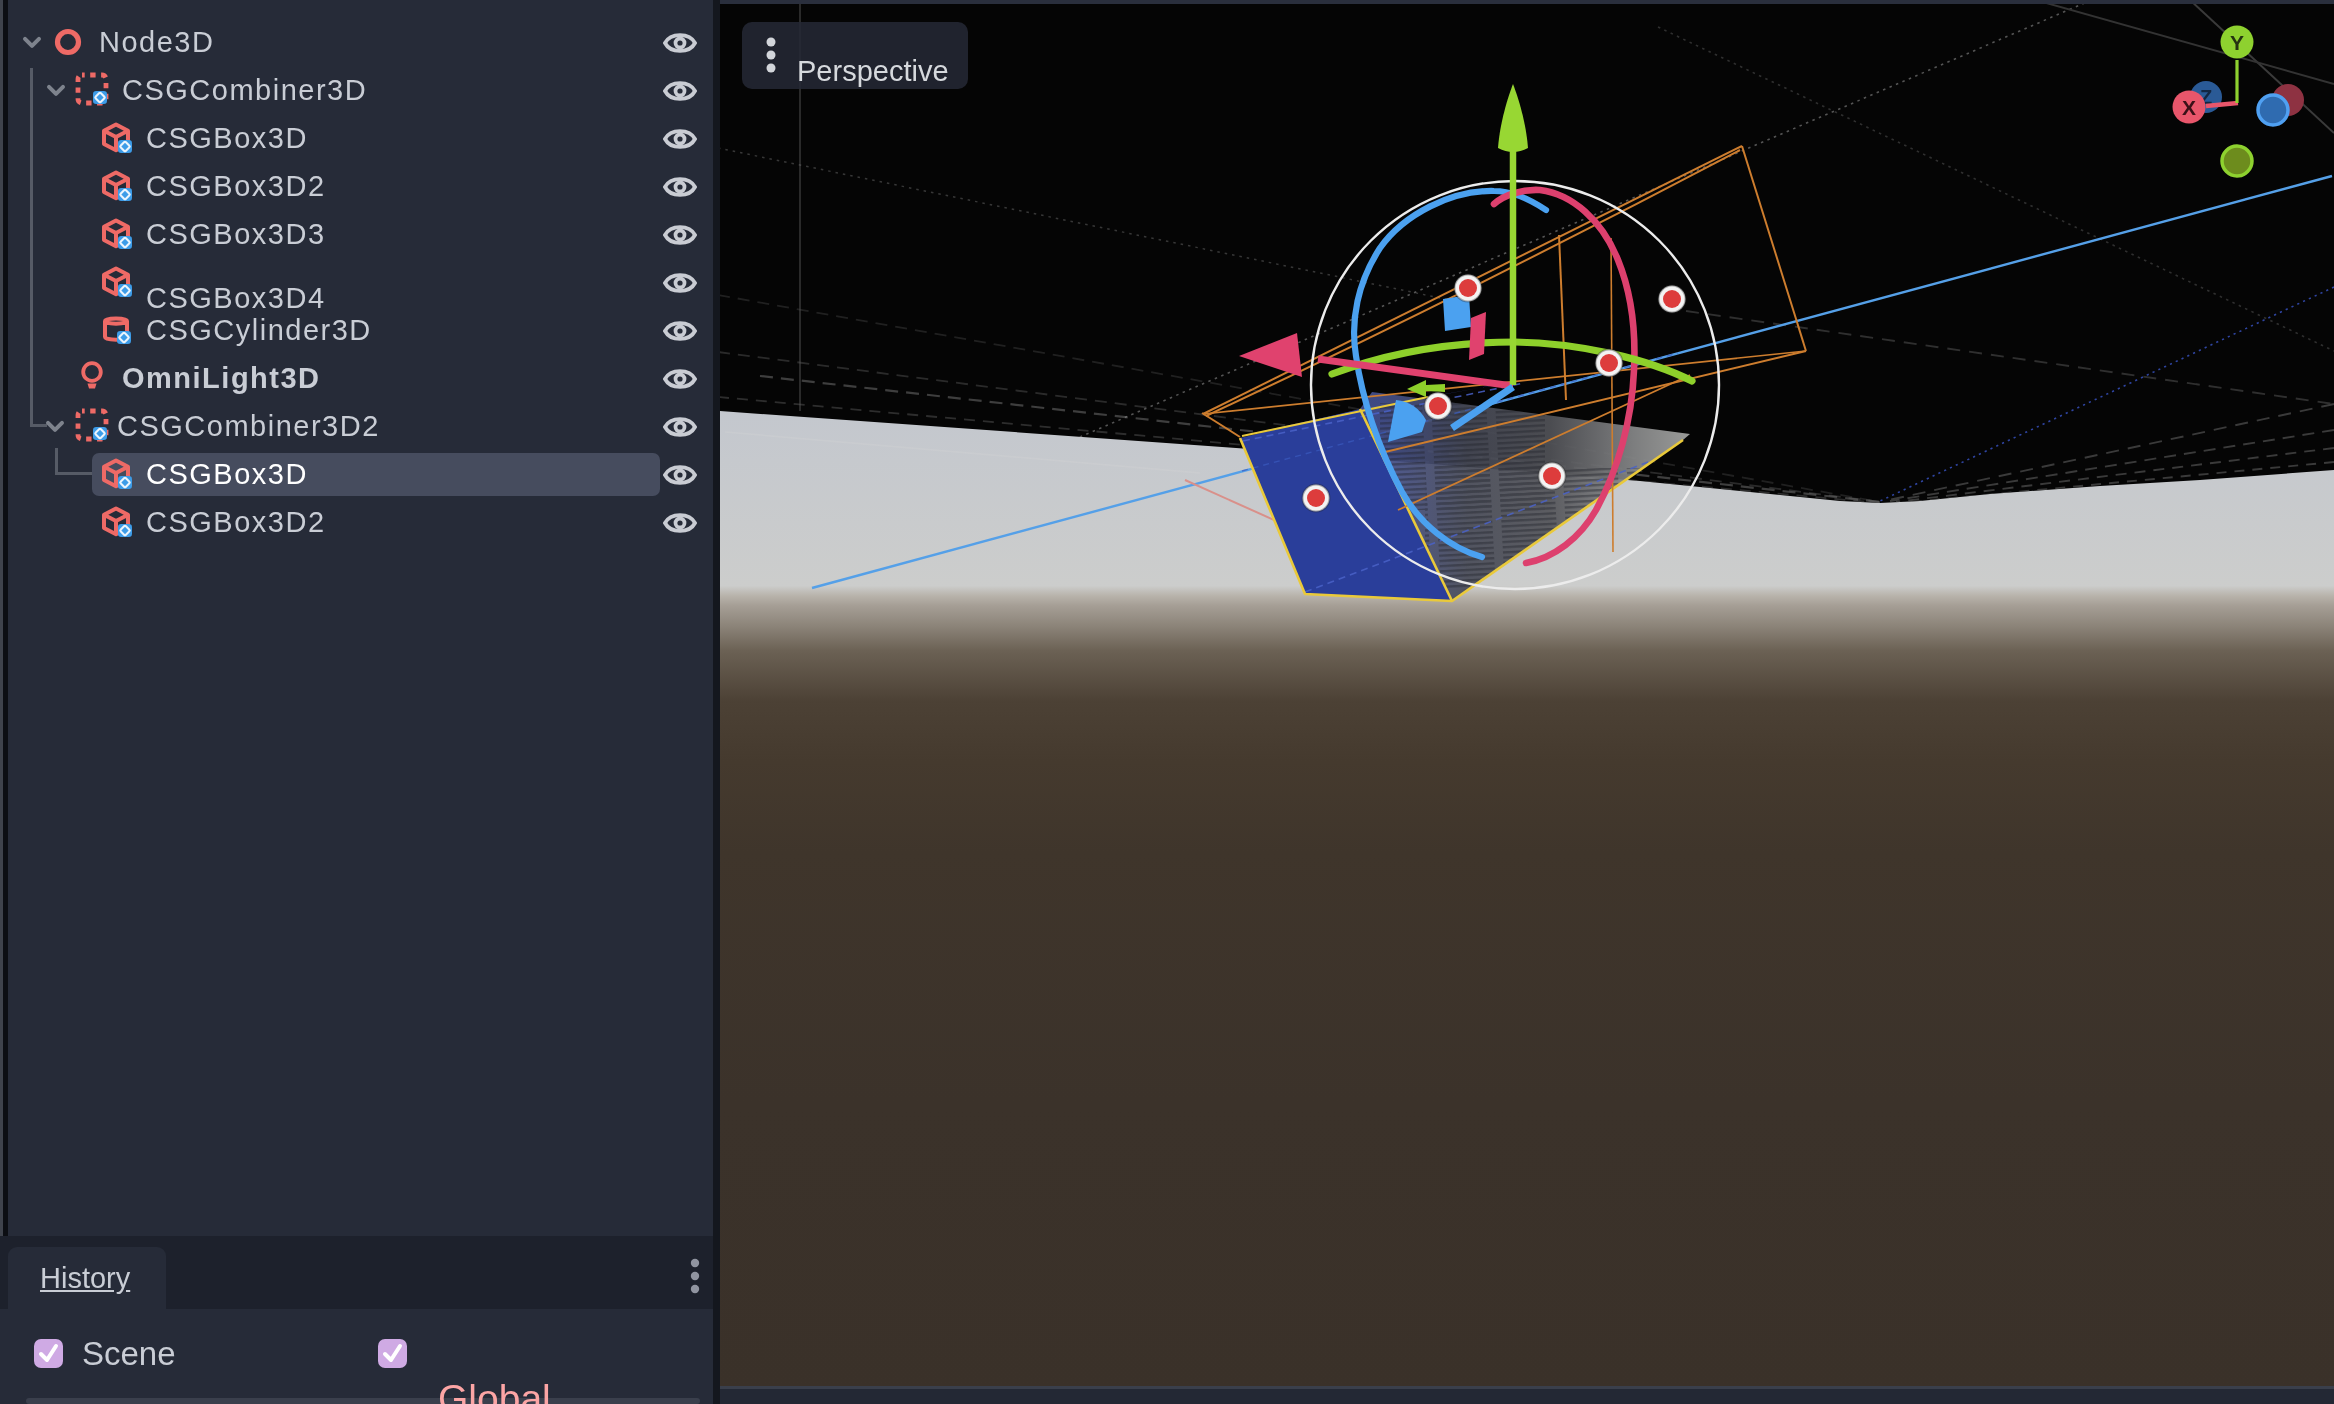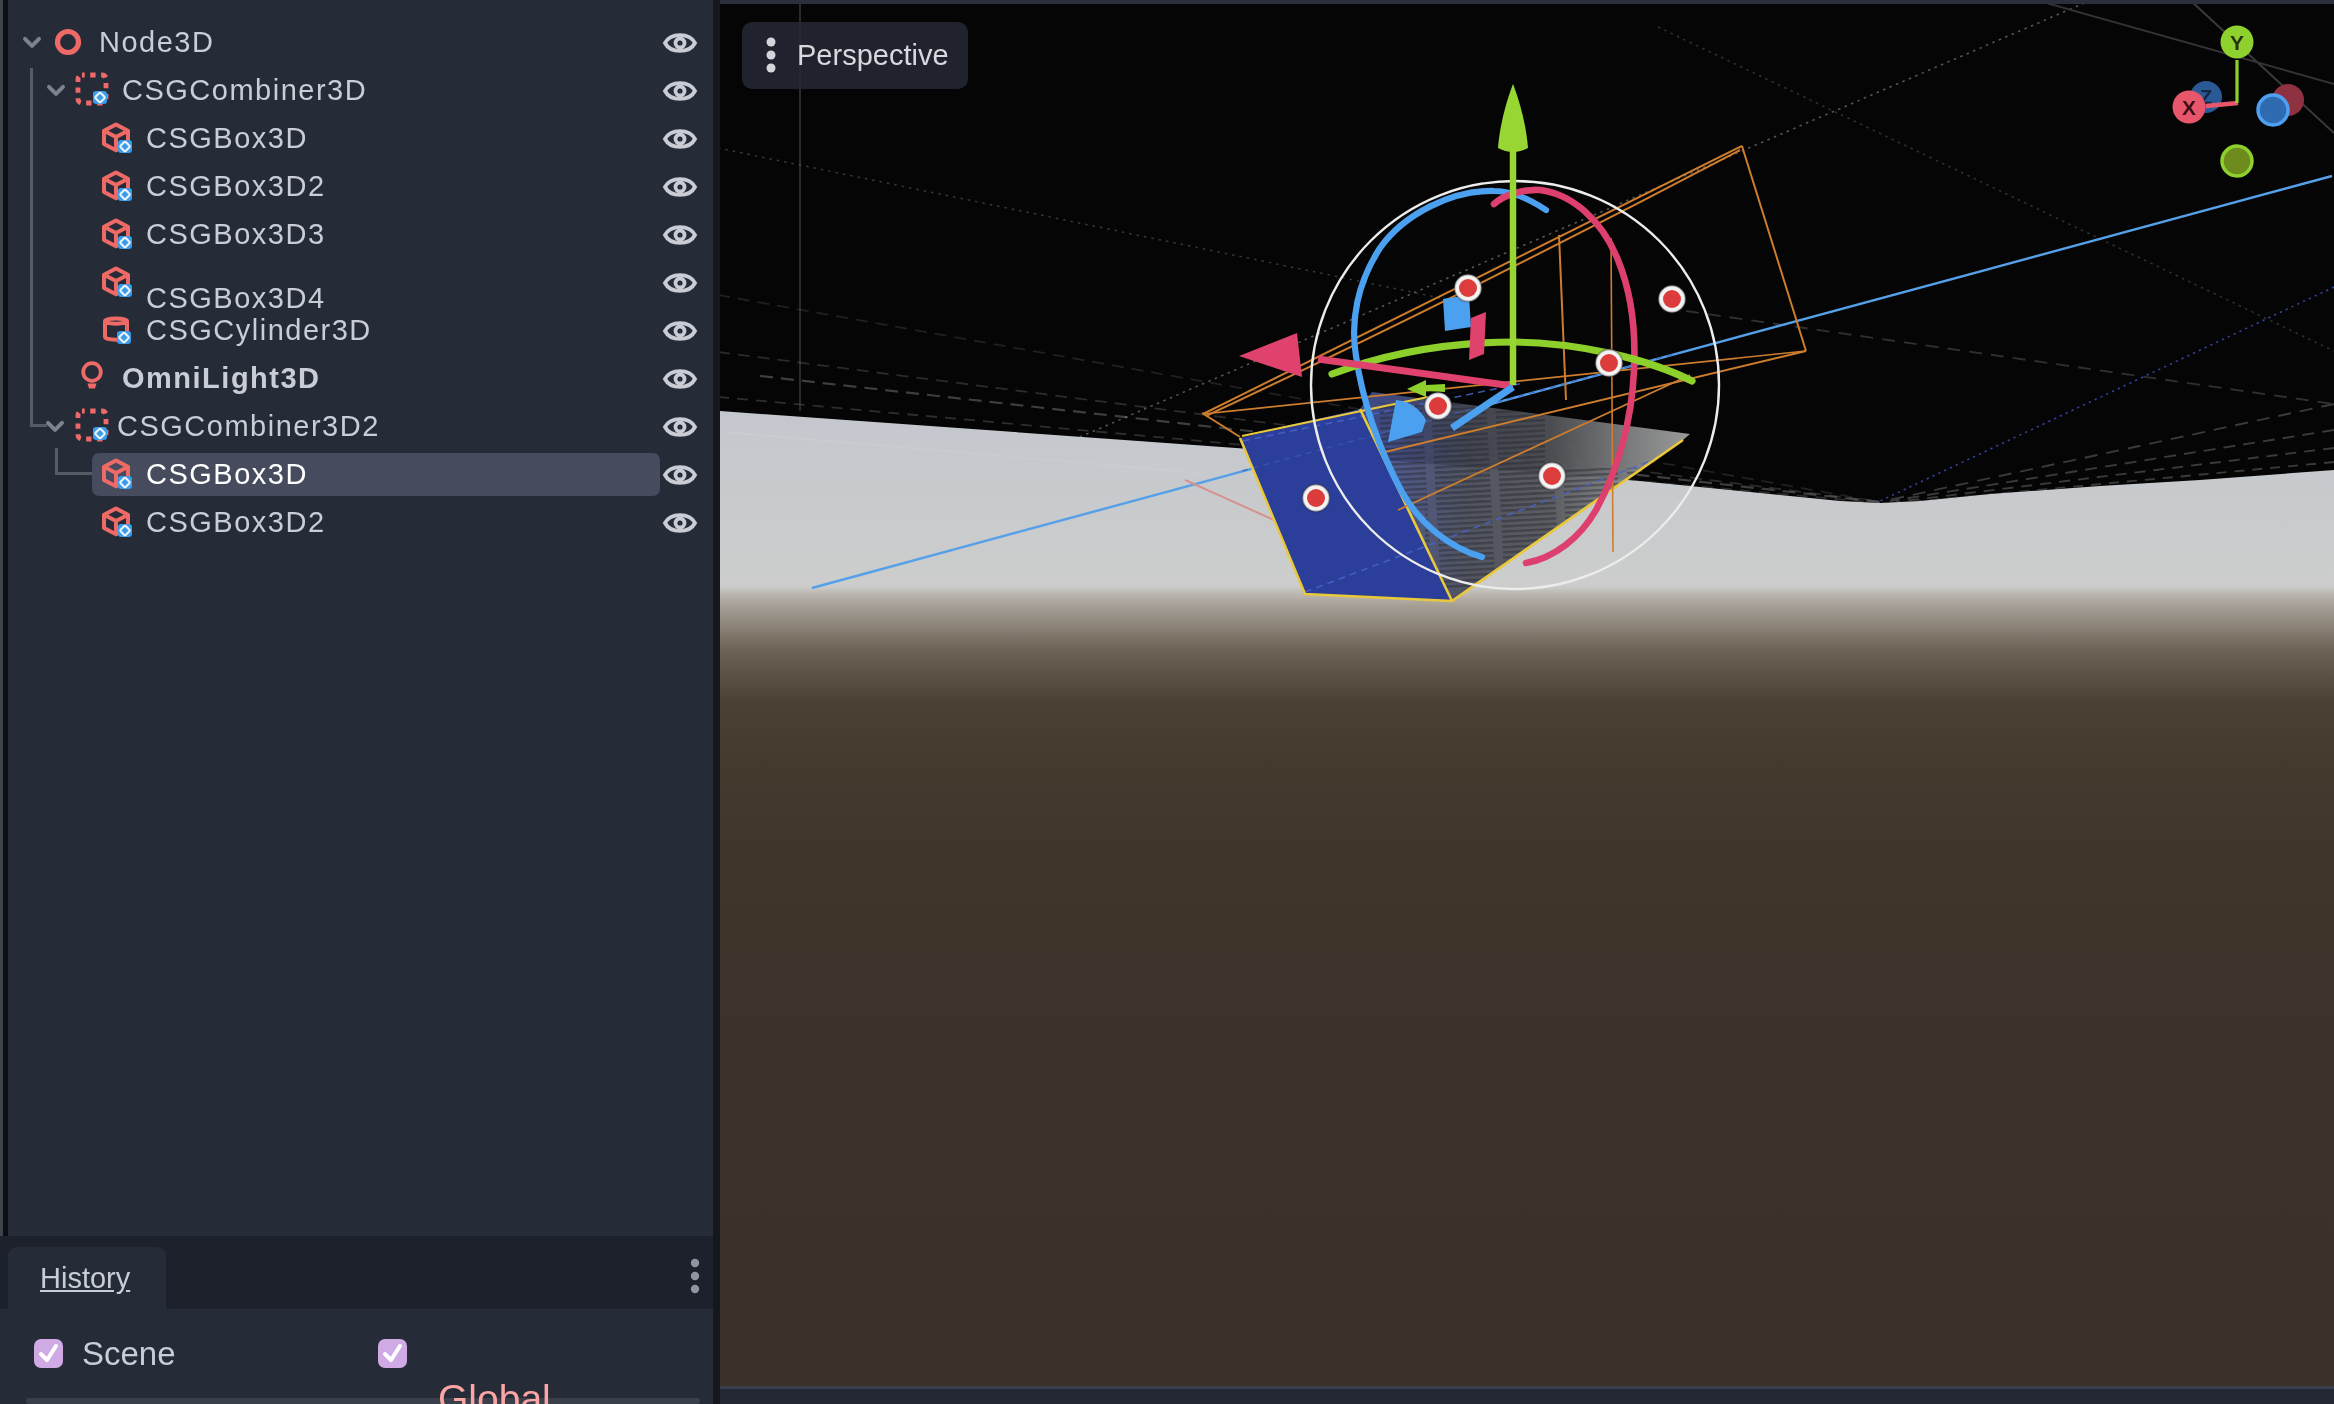--- a/index.html
+++ b/index.html
@@ -138,21 +138,21 @@
 <svg class="abs" style="left:0;top:1309px;" width="713" height="95" viewBox="0 0 713 95">
   <rect x="34" y="30" width="29" height="29" rx="7" fill="#cfaae4"></rect>
   <path d="M41,45 L47,51 L56,37" fill="none" stroke="#ffffff" stroke-width="4" stroke-linecap="round" stroke-linejoin="round"></path>
   <rect x="378" y="30" width="29" height="29" rx="7" fill="#cfaae4"></rect>
   <path d="M385,45 L391,51 L400,37" fill="none" stroke="#ffffff" stroke-width="4" stroke-linecap="round" stroke-linejoin="round"></path>
   <rect x="26" y="89" width="674" height="6" rx="3" fill="#3a3f4c"></rect>
 </svg>
 <div class="abs" style="transform:translateZ(0);left:82px;top:1330px;height:48px;line-height:48px;font-size:33px;color:#c9cdd5;">Scene</div>
 <div class="abs" style="transform:translateZ(0);left:438px;top:1375px;height:48px;line-height:48px;font-size:39px;color:#fca5a5;">Global</div>
 
-<div class="abs" style="transform:translateZ(0);z-index:5;left:797px;top:22px;width:230px;height:67px;line-height:67px;font-size:29px;color:#d6d9dd;">Perspective</div>
+<div class="abs" style="transform:translateZ(0);z-index:5;left:797px;top:38px;width:230px;height:67px;line-height:67px;font-size:29px;color:#d6d9dd;">Perspective</div>
 
 <div class="abs" style="left:713px;top:0;width:7px;height:1404px;background:#14171e;"></div>
 
 <svg class="abs" style="left:720px;top:0;" width="1614" height="1404" viewBox="720 0 1614 1404">
   <defs>
     <linearGradient id="ground" x1="0" y1="400" x2="0" y2="1404" gradientUnits="userSpaceOnUse">
       <stop offset="0" stop-color="#c3c7ce"></stop>
       <stop offset="0.185" stop-color="#cccdcc"></stop>
       <stop offset="0.195" stop-color="#b8b3ab"></stop>
       <stop offset="0.205" stop-color="#a59e95"></stop>

